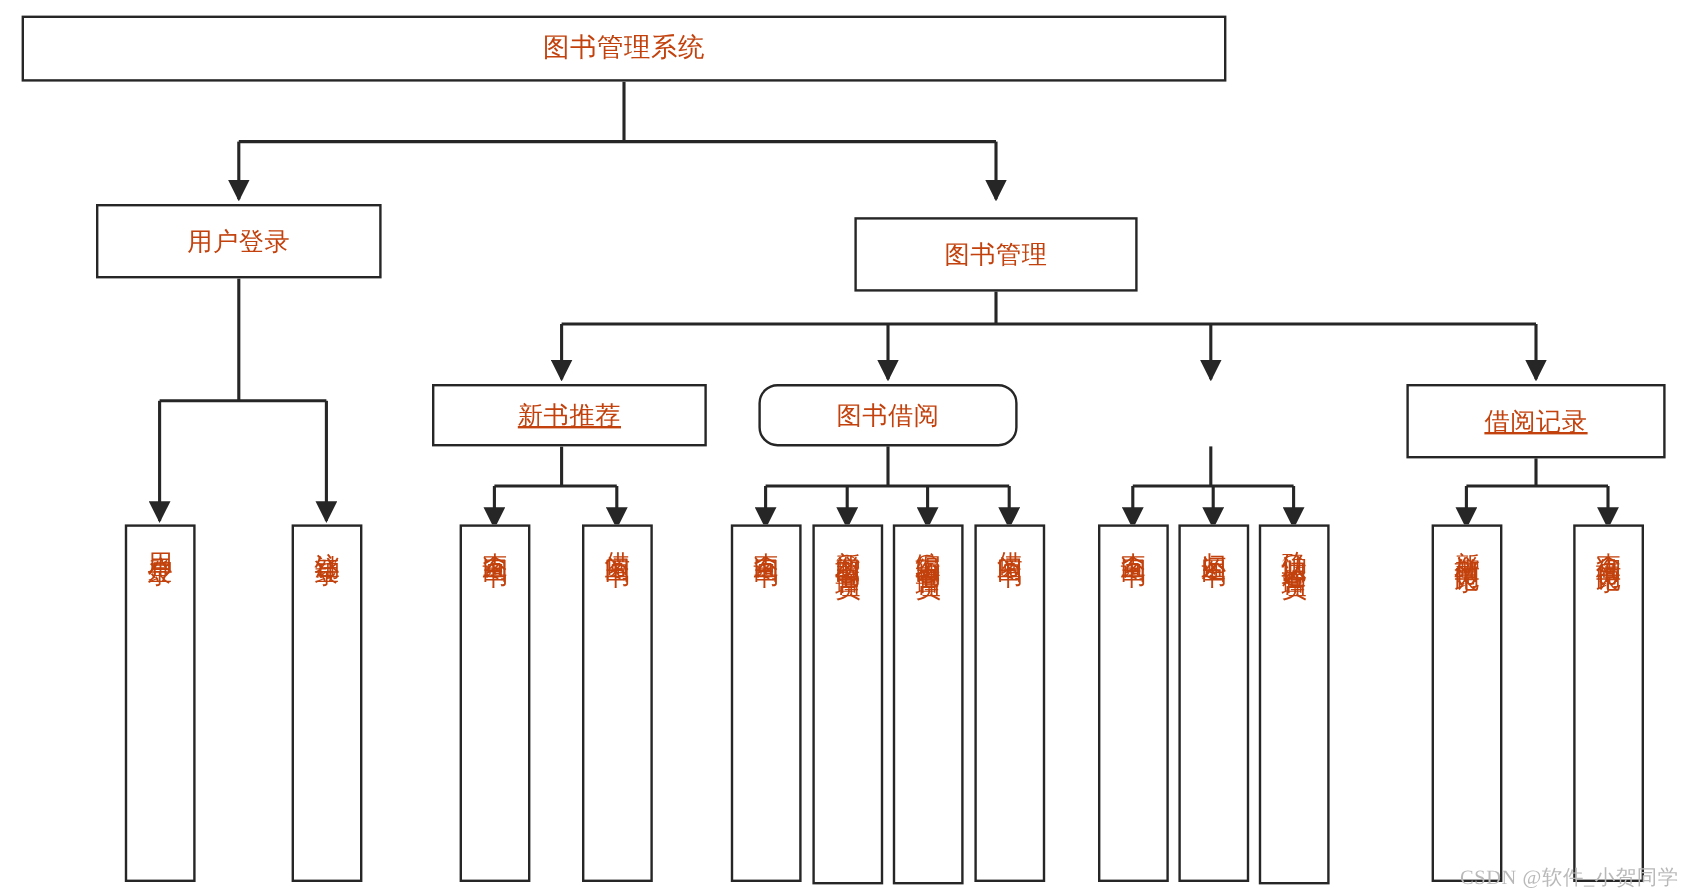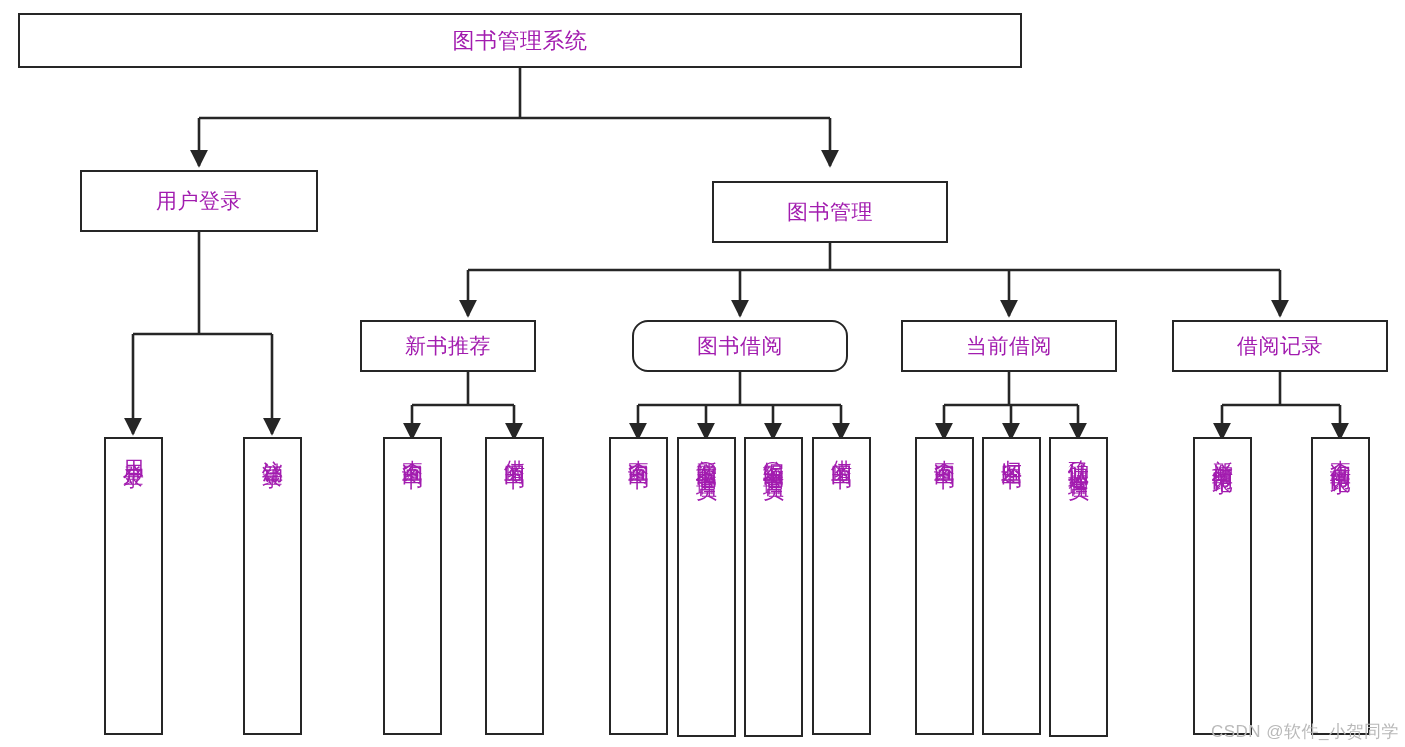--- a/index.html
+++ b/index.html
@@ -30,21 +30,21 @@
 
   
   .node {
     position: absolute;
     box-sizing: border-box;
     background: #ffffff;
     border: 2px solid #262626;
     display: flex;
     align-items: center;
     justify-content: center;
-    color: #a21caf;
+    color: #c2410c;
     z-index: 2;
   }
   .node .label {
     display: block;
     text-align: center;
     line-height: 1.0;
     white-space: nowrap;
   }
 
   
@@ -74,21 +74,21 @@
   
   #watermark {
     position: absolute;
     right: 6px;
     bottom: 4px;
     font-size: 17px;
     color: #b9b9b9;
     letter-spacing: 0.5px;
     z-index: 5;
     white-space: nowrap;
-    font-family: Liberation Sans, sans-serif;
+    font-family: Liberation Serif, serif;
   }
 </style>
 </head>
 <body>
 
 <div id="canvas">
 
   <svg id="edges" viewBox="0 0 1405 747" xmlns="http://www.w3.org/2000/svg">
     <defs>
       <marker id="arrow" viewBox="0 0 10 10" refX="9" refY="5" markerWidth="7" markerHeight="7" orient="auto-start-reverse">
@@ -144,33 +144,30 @@
   </div>
 
   <div class="node h" style="left:80px; top:170px; width:238px; height:62px;">
     <span class="label">用户登录</span>
   </div>
 
   <div class="node h" style="left:712px; top:170px; width:236px; height:62px;margin-top:11px;">
     <span class="label">图书管理</span>
   </div>
 
-  <div class="node h" style="left:360px; top:320px; width:176px; height:52px;">
+  <div class="node h" style="left:360px; top:320px; width:229px; height:52px;text-decoration:underline;">
     <span class="label">新书推荐</span>
   </div>
 
   <div class="node h" style="left:632px; top:320px; width:216px; height:52px;border-radius:16px;">
     <span class="label">图书借阅</span>
   </div>
 
-  <div class="node h" style="left:901px; top:320px; width:216px; height:52px;">
-    <span class="label">当前借阅</span>
-  </div>
-
-  <div class="node h" style="left:1172px; top:320px; width:216px; height:52px;">
+
+  <div class="node h" style="left:1172px; top:320px; width:216px; height:62px;text-decoration:underline;">
     <span class="label">借阅记录</span>
   </div>
 
   <div class="node v" style="left:104px; top:437px; width:59px; height:298px;">
     <span class="label">用户登录</span>
   </div>
 
   <div class="node v" style="left:243px; top:437px; width:59px; height:298px;">
     <span class="label">注销登录</span>
   </div>

